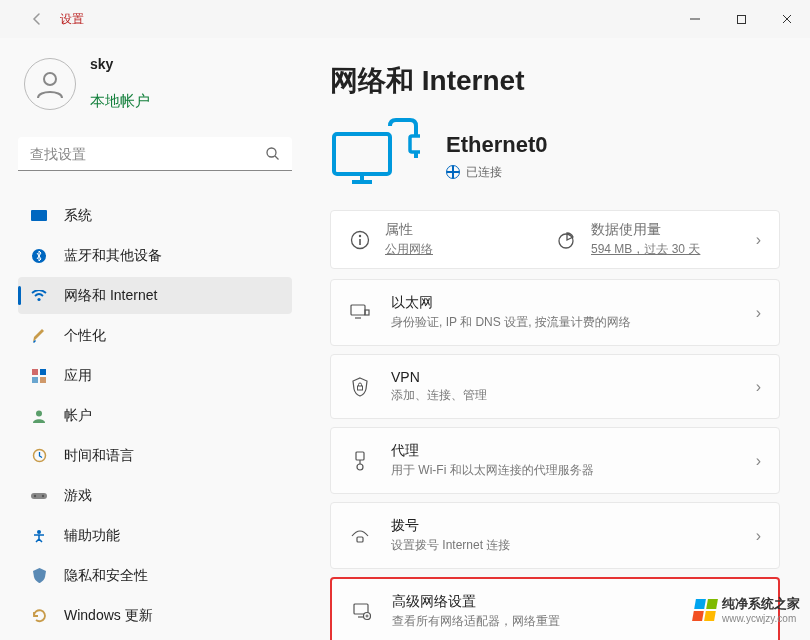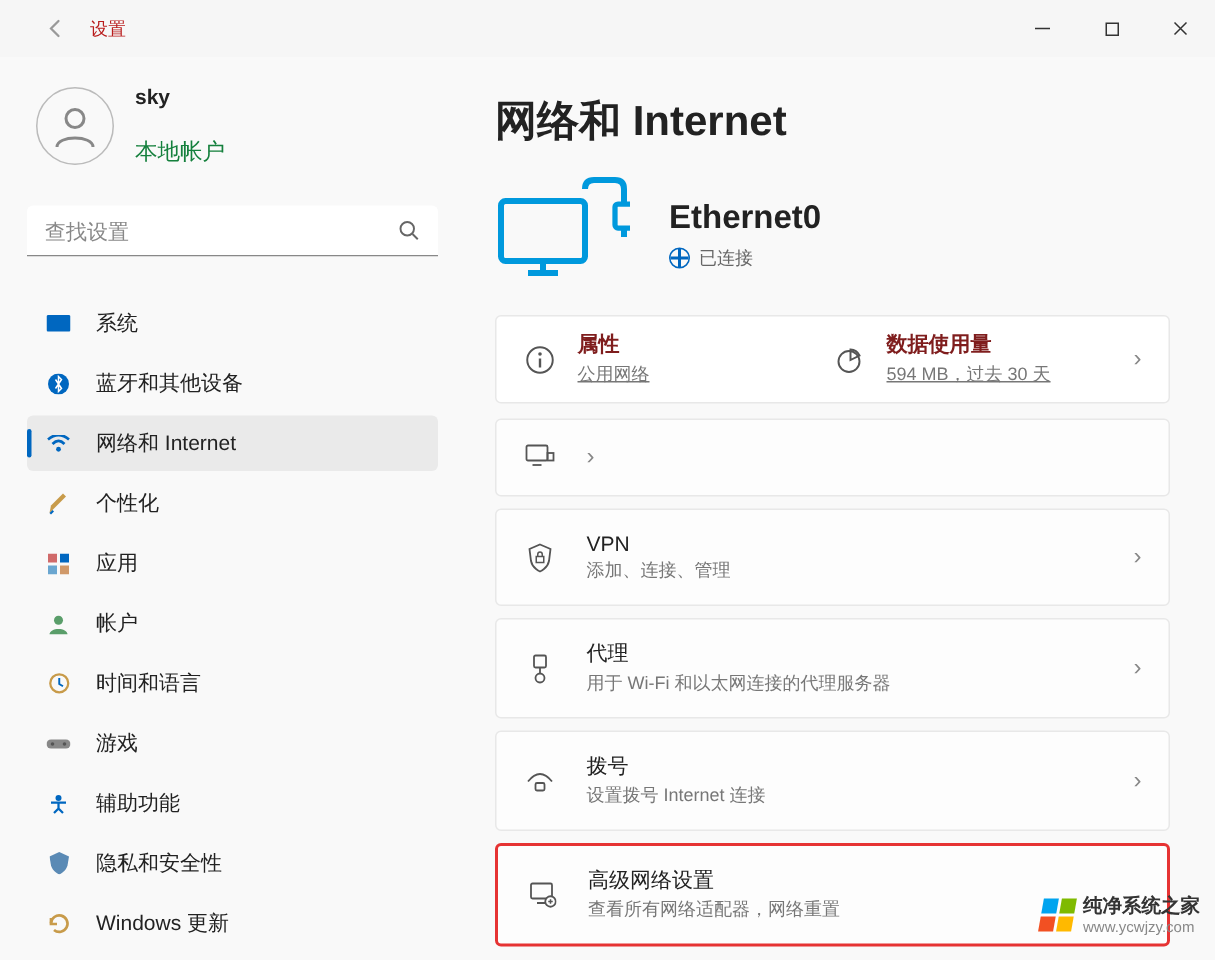--- a/index.html
+++ b/index.html
@@ -183,21 +183,21 @@
     }
     .quick-icon {
       width: 22px;
       height: 22px;
       margin-right: 14px;
       display: flex;
       align-items: center;
       justify-content: center;
       color: #555;
     }
-    .quick-text .qt { font-size: 14px; font-weight: 700; color:#7f1d1d; }
+    .quick-text .qt { font-size: 14px; font-weight: 400; color:#737373; }
     .quick-text .qd { font-size: 12px; color: #777; margin-top: 2px; text-decoration: underline; }
     .chev {
       color: #888;
       font-size: 16px;
     }
     .setting-card {
       border: 1px solid #e8e8e8;
       border-radius: 4px;
       background: #fdfdfd;
       display: flex;
@@ -460,20 +460,24 @@
       </div>
 
       <div class="setting-card">
         <div class="card-icon">
           <svg width="20" height="18" viewBox="0 0 20 18">
               <rect x="1" y="1" width="14" height="10" rx="1" stroke="#555" stroke-width="1.2" fill="none"></rect>
               <line x1="5" y1="14" x2="11" y2="14" stroke="#555" stroke-width="1.2"></line>
               <rect x="15" y="6" width="4" height="5" stroke="#555" stroke-width="1.2" fill="none"></rect>
             </svg>
         </div>
+        <div class="card-body">
+          <div class="card-title">以太网</div>
+          <div class="card-desc">身份验证, IP 和 DNS 设置, 按流量计费的网络</div>
+        </div>
         <span class="chev">›</span>
       </div>
 
       <div class="setting-card">
         <div class="card-icon">
           <svg width="18" height="20" viewBox="0 0 18 20">
               <path d="M9 1 L16 4 L15 12 C14 17 9 19 9 19 C9 19 4 17 3 12 L2 4 Z" stroke="#555" stroke-width="1.2" fill="none"></path>
               <rect x="6.5" y="9" width="5" height="4" stroke="#555" stroke-width="1" fill="none"></rect>
               <path d="M7.5 9 L7.5 7.5 A1.5 1.5 0 0 1 10.5 7.5 L10.5 9" stroke="#555" stroke-width="1" fill="none"></path>
             </svg>

